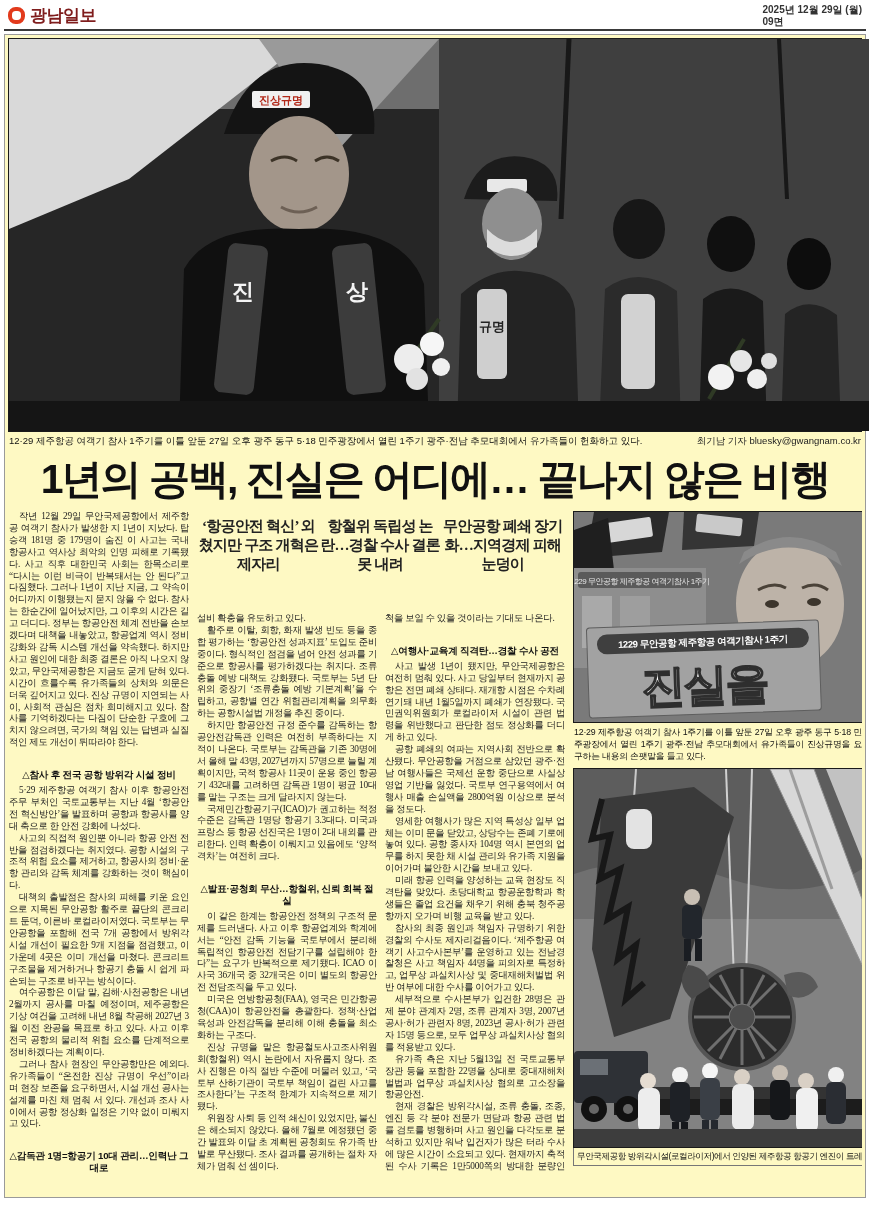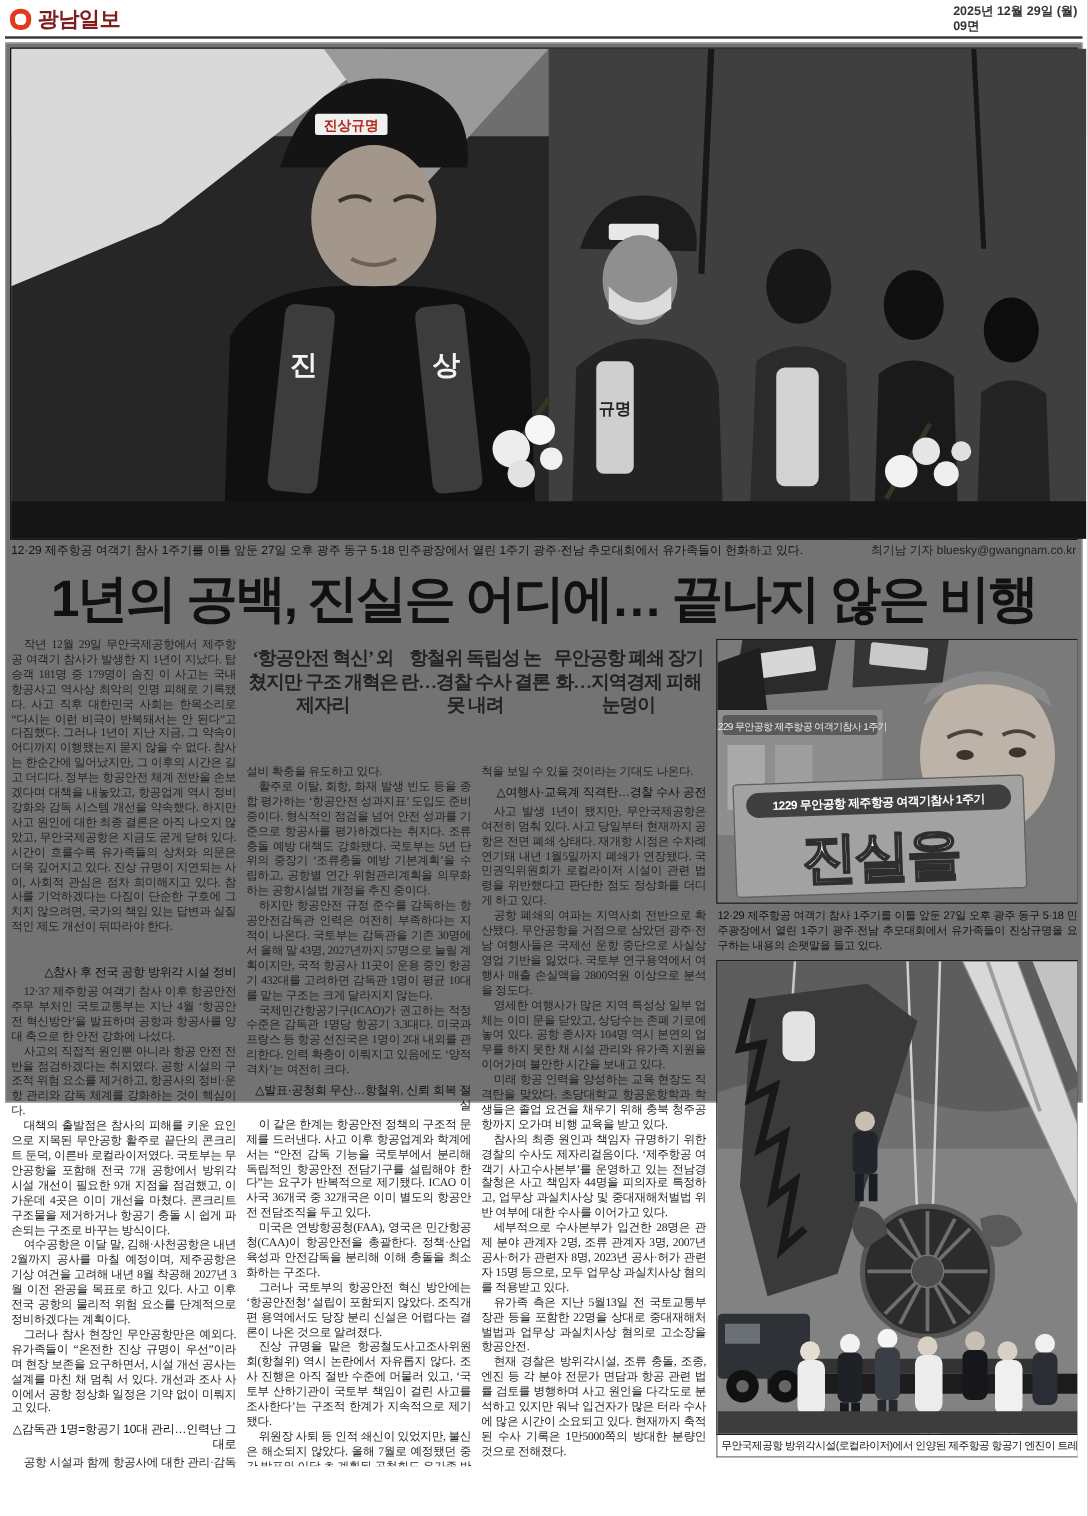--- a/index.html
+++ b/index.html
@@ -5,39 +5,39 @@
   html,body{margin:0;padding:0;background:#fff;}
   body{width:870px;height:1213px;position:relative;font-family:"Liberation Sans","DejaVu Sans",sans-serif;color:#1a1a1a;overflow:hidden;}
   
   .masthead{display:flex;justify-content:space-between;align-items:flex-start;padding:4px 8px 0 8px;height:24px;}
   .brand{display:flex;align-items:center;gap:5px;}
   .brand-icon{width:9px;height:9px;border:4px solid #e23a1c;border-radius:45%;display:inline-block;}
   .brand-name{font-size:17px;font-weight:bold;letter-spacing:-0.5px;color:#7f1d1d;}
   .dateblock{text-align:left;font-size:10px;font-weight:bold;color:#333;line-height:12px;}
   .masthead-rule{height:2px;background:#3a3a3a;margin:1px 4px 3px 4px;}
   
-  .content{margin:0 4px;border:1px solid #9a9a9a;padding:3px;height:848px;box-sizing:border-box;background:#737373;}
+  .content{margin:0 4px;border:1px solid #9a9a9a;padding:3px;height:1164px;box-sizing:border-box;background:#fef9c3;}
   figure{margin:0;}
   .photo-frame{border:1px solid #1a1a1a;display:block;}
   .photo-main svg{display:block;}
   .caption-row{display:flex;justify-content:space-between;gap:14px;font-size:9.5px;line-height:12px;padding:3px 1px 2px 1px;color:#111;}
   .caption-row .credit{white-space:nowrap;color:#222;}
   
   .headline{text-align:center;font-size:41px;font-weight:bold;letter-spacing:-2px;color:#111;margin:7px 0 9px 0;line-height:46px;}
   
   .body-grid{display:flex;gap:8px;height:664px;overflow:hidden;padding:0 1px;}
   .col{width:180px;flex:0 0 auto;overflow:hidden;}
   .mid{width:368px;flex:0 0 auto;}
   .mid-cols{display:flex;gap:8px;height:560px;overflow:hidden;}
   .mid-cols .col{width:180px;}
   .subhead-box{height:92px;margin:2px 0 8px 0;display:flex;flex-direction:row;justify-content:space-between;text-align:center;font-family:"Liberation Serif","DejaVu Serif",serif;font-weight:600;font-size:15px;letter-spacing:-0.8px;color:#222;padding:4px 0 2px 0;box-sizing:border-box;}
   .art p{margin:0;text-align:justify;font-family:"Liberation Serif","DejaVu Serif",serif;font-size:9.3px;line-height:11.9px;letter-spacing:-0.2px;color:#222;text-indent:10px;}
   .art p.art-cont{text-indent:0;}
-  .art p.art-h{font-family:"Liberation Sans","DejaVu Sans",sans-serif;font-weight:normal;font-size:9.6px;text-indent:0;margin:4px 0 4px 0;color:#111;text-align:right;}
-  .art p.art-lede{margin-bottom:24px;}
+  .art p.art-h{font-family:"Liberation Sans","DejaVu Sans",sans-serif;font-weight:bold;font-size:9.6px;text-indent:0;margin:20px 0 4px 0;color:#111;text-align:center;}
+  .art p.art-lede{margin-bottom:10px;}
   
   .right{width:290px;flex:0 0 auto;display:flex;flex-direction:column;}
   .right .photo-frame svg{display:block;}
   .side-caption{font-size:8.8px;line-height:12px;text-align:justify;color:#111;padding:3px 1px 6px 1px;letter-spacing:-0.2px;}
   .side-caption2{font-size:8.6px;line-height:11px;color:#111;border:1px solid #777;border-top:none;padding:3px 3px;letter-spacing:-0.45px;white-space:nowrap;overflow:hidden;}
   .size-note{position:absolute;right:8px;top:1199px;font-size:14px;color:#555;margin-top:27px;}
 </style>
 </head>
 <body>
 
@@ -120,21 +120,21 @@
     <span class="credit">최기남 기자 bluesky@gwangnam.co.kr</span>
   </div>
 
   <h1 class="headline">1년의 공백, 진실은 어디에… 끝나지 않은 비행</h1>
 
   <div class="body-grid">
 
     <div class="col art">
         <p class="art-lede">작년 12월 29일 무안국제공항에서 제주항공 여객기 참사가 발생한 지 1년이 지났다. 탑승객 181명 중 179명이 숨진 이 사고는 국내 항공사고 역사상 최악의 인명 피해로 기록됐다. 사고 직후 대한민국 사회는 한목소리로 “다시는 이런 비극이 반복돼서는 안 된다”고 다짐했다. 그러나 1년이 지난 지금, 그 약속이 어디까지 이행됐는지 묻지 않을 수 없다. 참사는 한순간에 일어났지만, 그 이후의 시간은 길고 더디다. 정부는 항공안전 체계 전반을 손보겠다며 대책을 내놓았고, 항공업계 역시 정비 강화와 감독 시스템 개선을 약속했다. 하지만 사고 원인에 대한 최종 결론은 아직 나오지 않았고, 무안국제공항은 지금도 굳게 닫혀 있다. 시간이 흐를수록 유가족들의 상처와 의문은 더욱 깊어지고 있다. 진상 규명이 지연되는 사이, 사회적 관심은 점차 희미해지고 있다. 참사를 기억하겠다는 다짐이 단순한 구호에 그치지 않으려면, 국가의 책임 있는 답변과 실질적인 제도 개선이 뒤따라야 한다.</p>
         <p class="art-h">△참사 후 전국 공항 방위각 시설 정비</p>
-        <p class="art-p">12·37 제주항공 여객기 참사 이후 항공안전 주무 부처인 국토교통부는 지난 4월 ‘항공안전 혁신방안’을 발표하며 공항과 항공사를 양대 축으로 한 안전 강화에 나섰다.</p>
+        <p class="art-p">5·29 제주항공 여객기 참사 이후 항공안전 주무 부처인 국토교통부는 지난 4월 ‘항공안전 혁신방안’을 발표하며 공항과 항공사를 양대 축으로 한 안전 강화에 나섰다.</p>
         <p class="art-p">사고의 직접적 원인뿐 아니라 항공 안전 전반을 점검하겠다는 취지였다. 공항 시설의 구조적 위험 요소를 제거하고, 항공사의 정비·운항 관리와 감독 체계를 강화하는 것이 핵심이다.</p>
         <p class="art-p">대책의 출발점은 참사의 피해를 키운 요인으로 지목된 무안공항 활주로 끝단의 콘크리트 둔덕, 이른바 로컬라이저였다. 국토부는 무안공항을 포함해 전국 7개 공항에서 방위각 시설 개선이 필요한 9개 지점을 점검했고, 이 가운데 4곳은 이미 개선을 마쳤다. 콘크리트 구조물을 제거하거나 항공기 충돌 시 쉽게 파손되는 구조로 바꾸는 방식이다.</p>
         <p class="art-p">여수공항은 이달 말, 김해·사천공항은 내년 2월까지 공사를 마칠 예정이며, 제주공항은 기상 여건을 고려해 내년 8월 착공해 2027년 3월 이전 완공을 목표로 하고 있다. 사고 이후 전국 공항의 물리적 위험 요소를 단계적으로 정비하겠다는 계획이다.</p>
         <p class="art-p">그러나 참사 현장인 무안공항만은 예외다. 유가족들이 “온전한 진상 규명이 우선”이라며 현장 보존을 요구하면서, 시설 개선 공사는 설계를 마친 채 멈춰 서 있다. 개선과 조사 사이에서 공항 정상화 일정은 기약 없이 미뤄지고 있다.</p>
         <p class="art-h">△감독관 1명=항공기 10대 관리…인력난 그대로</p>
         <p class="art-p">공항 시설과 함께 항공사에 대한 관리·감독 강화도 병행됐다. 국토부는 항공기의 비행 전·후 및 중간 점검에 투입되는 정비 시간을 기존보다 7~28% 늘렸고, 안전투자 공시 제도를 손질해 신규 항공기 도입과 정비</p>
       </div>
 
     <div class="mid">
       <div class="subhead-box">
@@ -144,21 +144,20 @@
       </div>
       <div class="mid-cols">
         <div class="col art">
             <p class="art-cont">설비 확충을 유도하고 있다.</p>
             <p class="art-p">활주로 이탈, 회항, 화재 발생 빈도 등을 종합 평가하는 ‘항공안전 성과지표’ 도입도 준비 중이다. 형식적인 점검을 넘어 안전 성과를 기준으로 항공사를 평가하겠다는 취지다. 조류 충돌 예방 대책도 강화됐다. 국토부는 5년 단위의 중장기 ‘조류충돌 예방 기본계획’을 수립하고, 공항별 연간 위험관리계획을 의무화하는 공항시설법 개정을 추진 중이다.</p>
             <p class="art-p">하지만 항공안전 규정 준수를 감독하는 항공안전감독관 인력은 여전히 부족하다는 지적이 나온다. 국토부는 감독관을 기존 30명에서 올해 말 43명, 2027년까지 57명으로 늘릴 계획이지만, 국적 항공사 11곳이 운용 중인 항공기 432대를 고려하면 감독관 1명이 평균 10대를 맡는 구조는 크게 달라지지 않는다.</p>
             <p class="art-p">국제민간항공기구(ICAO)가 권고하는 적정 수준은 감독관 1명당 항공기 3.3대다. 미국과 프랑스 등 항공 선진국은 1명이 2대 내외를 관리한다. 인력 확충이 이뤄지고 있음에도 ‘양적 격차’는 여전히 크다.</p>
             <p class="art-h">△발표·공청회 무산…항철위, 신뢰 회복 절실</p>
             <p class="art-p">이 같은 한계는 항공안전 정책의 구조적 문제를 드러낸다. 사고 이후 항공업계와 학계에서는 “안전 감독 기능을 국토부에서 분리해 독립적인 항공안전 전담기구를 설립해야 한다”는 요구가 반복적으로 제기됐다. ICAO 이사국 36개국 중 32개국은 이미 별도의 항공안전 전담조직을 두고 있다.</p>
             <p class="art-p">미국은 연방항공청(FAA), 영국은 민간항공청(CAA)이 항공안전을 총괄한다. 정책·산업 육성과 안전감독을 분리해 이해 충돌을 최소화하는 구조다.</p>
-            <p class="art-p">그러나 국토부의 항공안전 혁신 방안에는 ‘항공안전청’ 설립이 포함되지 않았다. 조직개편 용역에서도 당장 분리 신설은 어렵다는 결론이 나온 것으로 알려졌다.</p>
             <p class="art-p">진상 규명을 맡은 항공철도사고조사위원회(항철위) 역시 논란에서 자유롭지 않다. 조사 진행은 아직 절반 수준에 머물러 있고, ‘국토부 산하기관이 국토부 책임이 걸린 사고를 조사한다’는 구조적 한계가 지속적으로 제기됐다.</p>
             <p class="art-p">위원장 사퇴 등 인적 쇄신이 있었지만, 불신은 해소되지 않았다. 올해 7월로 예정됐던 중간 발표와 이달 초 계획된 공청회도 유가족 반발로 무산됐다. 조사 결과를 공개하는 절차 자체가 멈춰 선 셈이다.</p>
           </div>
         <div class="col art">
             <p class="art-cont">척을 보일 수 있을 것이라는 기대도 나온다.</p>
             <p class="art-h">△여행사·교육계 직격탄…경찰 수사 공전</p>
             <p class="art-p">사고 발생 1년이 됐지만, 무안국제공항은 여전히 멈춰 있다. 사고 당일부터 현재까지 공항은 전면 폐쇄 상태다. 재개항 시점은 수차례 연기돼 내년 1월5일까지 폐쇄가 연장됐다. 국민권익위원회가 로컬라이저 시설이 관련 법령을 위반했다고 판단한 점도 정상화를 더디게 하고 있다.</p>
             <p class="art-p">공항 폐쇄의 여파는 지역사회 전반으로 확산됐다. 무안공항을 거점으로 삼았던 광주·전남 여행사들은 국제선 운항 중단으로 사실상 영업 기반을 잃었다. 국토부 연구용역에서 여행사 매출 손실액을 2800억원 이상으로 분석을 정도다.</p>
             <p class="art-p">영세한 여행사가 많은 지역 특성상 일부 업체는 이미 문을 닫았고, 상당수는 존폐 기로에 놓여 있다. 공항 종사자 104명 역시 본연의 업무를 하지 못한 채 시설 관리와 유가족 지원을 이어가며 불안한 시간을 보내고 있다.</p>
             <p class="art-p">미래 항공 인력을 양성하는 교육 현장도 직격탄을 맞았다. 초당대학교 항공운항학과 학생들은 졸업 요건을 채우기 위해 충북 청주공항까지 오가며 비행 교육을 받고 있다.</p>

